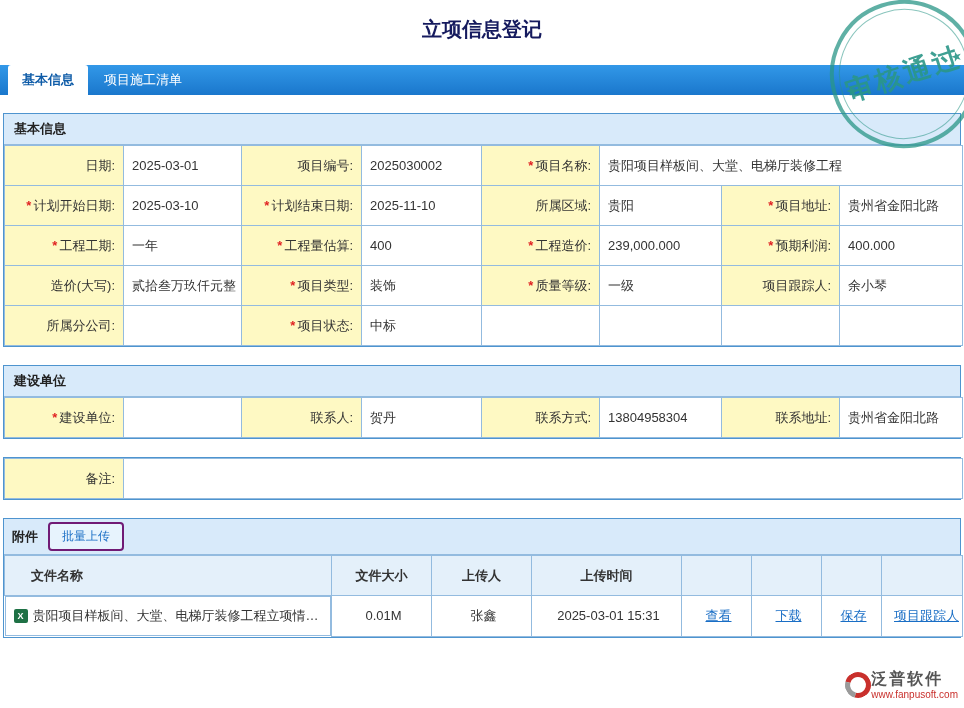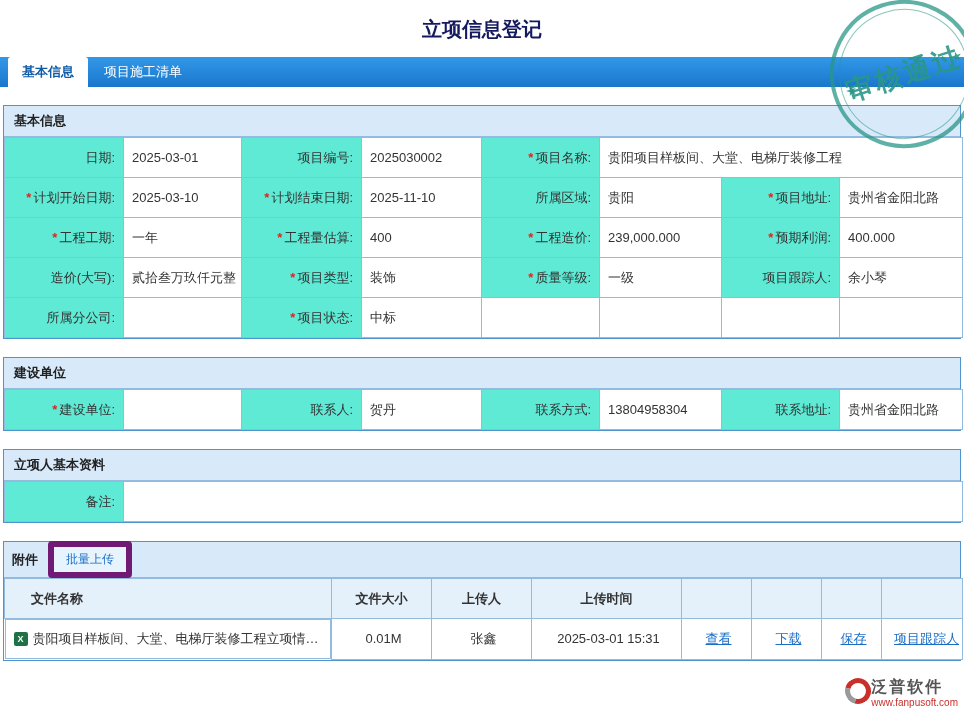--- a/index.html
+++ b/index.html
@@ -10,21 +10,21 @@
     background: #fff;
     font-family: "Liberation Sans", "DejaVu Sans", sans-serif;
     font-size: 13px;
     color: #333;
   }
   .page-title {
     text-align: center;
     font-size: 20px;
     font-weight: bold;
     color: #151a5e;
-    padding: 16px 0 14px;
+    padding: 16px 0 22px;
   }
   
   .tabbar {
     height: 30px;
     background: linear-gradient(#3298e8, #1a77cc);
     display: flex;
     align-items: flex-end;
     padding-left: 6px;
   }
   .tab {
@@ -59,42 +59,42 @@
   table { width: 100%; border-collapse: collapse; table-layout: fixed; }
   td {
     border: 1px solid #93bbdf;
     height: 40px;
     padding: 0 8px;
     font-size: 13px;
     overflow: hidden;
     white-space: nowrap;
   }
   td.lbl {
-    background: #5eead4;
+    background: #fef9c3;
     text-align: right;
     color: #333;
   }
   td.val { background: #fff; text-align: left; }
   .req { color: #e02222; margin-right: 2px; font-weight: bold; }
   
   .attach-bar {
     display: flex;
     align-items: center;
     gap: 10px;
     background: #d8eafa;
     border-bottom: 1px solid #93bbdf;
     padding: 4px 8px;
     height: 36px;
     font-weight: bold;
     color: #222;
   }
   .btn-upload {
     font-family: inherit;
     background: #e7f3fd;
-    border: 6px solid #701a75;
+    border: 2px solid #701a75;
     color: #1a6ec5;
     border-radius: 4px;
     padding: 4px 12px;
     font-size: 12px;
     font-weight: normal;
     cursor: pointer;
   }
   .attach-table td.head {
     background: #e4f0fa;
     font-weight: bold;
@@ -142,23 +142,23 @@
     border-radius: 50%;
   }
   .stamp-text { font-size: 27px; font-weight: bold; letter-spacing: 3px; }
   .stamp-star { position: absolute; font-size: 13px; }
   .stamp-star.left { left: 9px; top: 62px; }
   .stamp-star.right { right: 9px; top: 62px; }
   
   .wm {
     position: absolute;
     right: 6px;
-    bottom: 0;
+    bottom: 8px;
     display: flex;
-    align-items: flex-start;
+    align-items: center;
     z-index: 40;
     background: rgba(255,255,255,0.55);
     pointer-events: none;
   }
   .wm-mark {
     width: 26px; height: 26px;
     border: 5px solid #c9302c;
     border-left-color: #9a9a9a;
     border-radius: 50%;
     transform: rotate(-30deg);
@@ -271,21 +271,20 @@
       <td class="lbl"><span class="req"></span><span>联系方式:</span></td>
       <td class="val">13804958304</td>
       <td class="lbl"><span class="req"></span><span>联系地址:</span></td>
       <td class="val">贵州省金阳北路</td>
     </tr>
   </tbody>
     </table>
 </div>
 
 <div class="section">
-  <div class="sec-header">立项人基本资料</div>
   <table>
     <colgroup>
         <col style="width:119px">
         <col style="width:118px">
         <col style="width:120px">
         <col style="width:120px">
         <col style="width:118px">
         <col style="width:122px">
         <col style="width:118px">
         <col style="width:123px">

